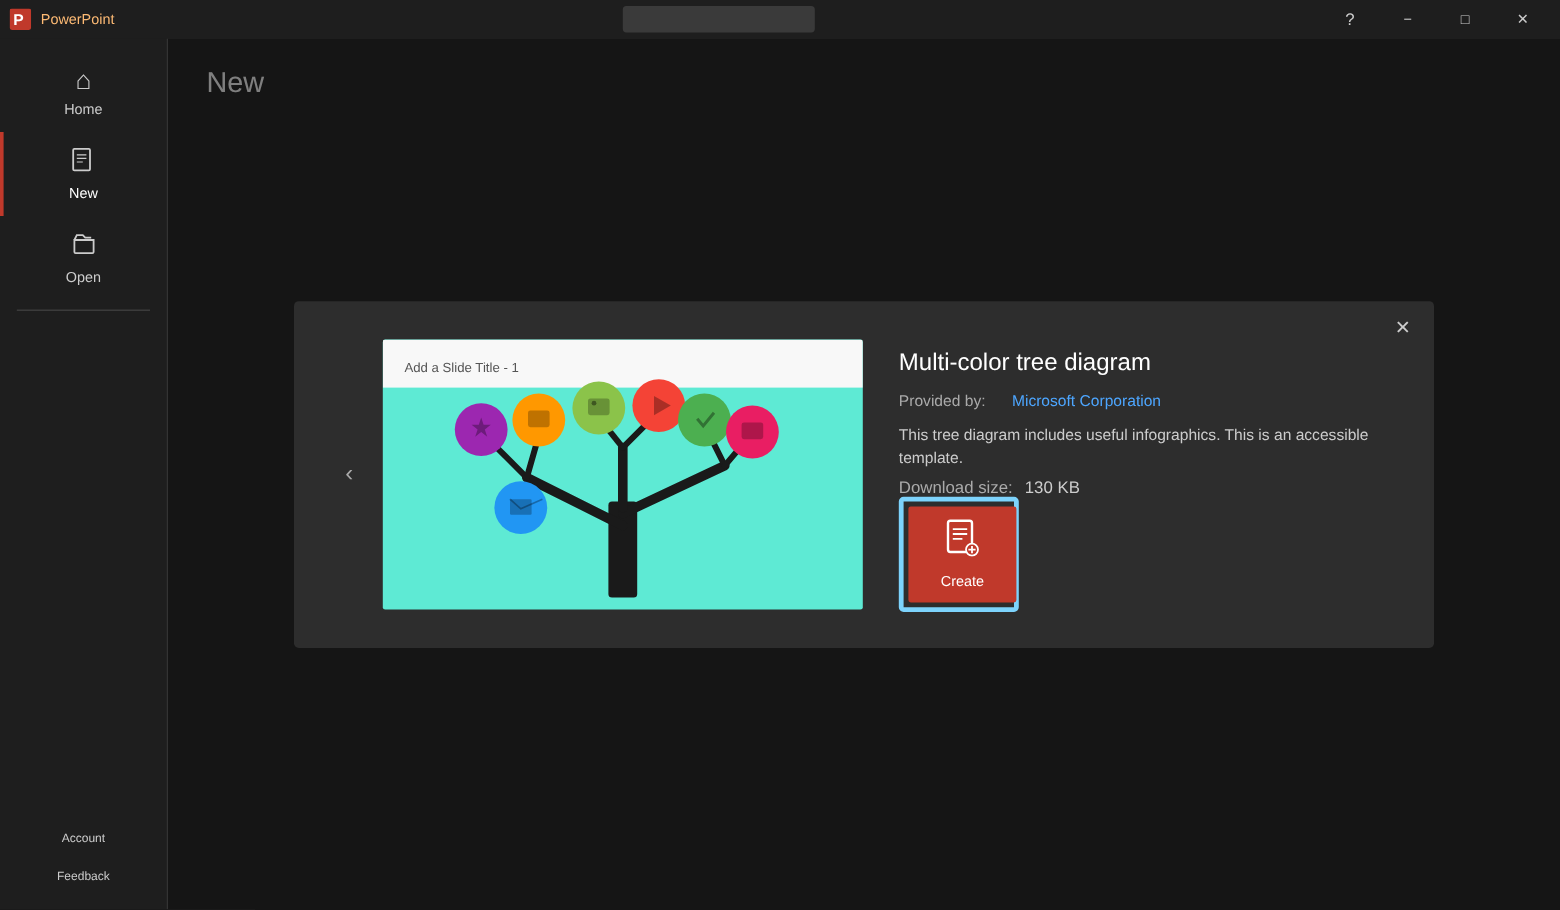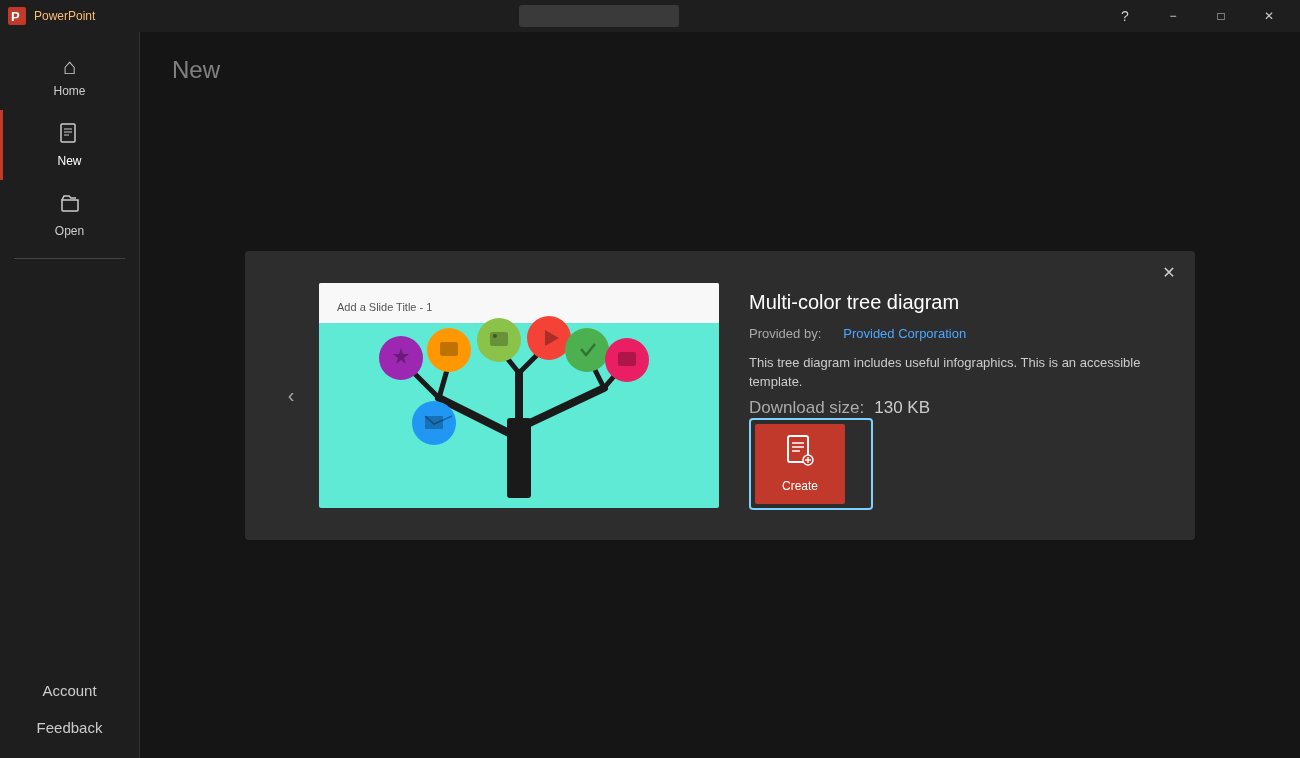--- a/index.html
+++ b/index.html
@@ -122,21 +122,21 @@
       width: 100%;
       display: flex;
       flex-direction: column;
       align-items: center;
       padding-bottom: 12px;
     }
     .sidebar-bottom-item {
       width: 100%;
       padding: 10px 0;
       text-align: center;
-      font-size: 15px;
+      font-size: 10px;
       color: #ccc;
       cursor: pointer;
     }
 
     
     .content {
       flex: 1;
       background: #2b2b2b;
       padding: 24px 32px;
       position: relative;
@@ -255,35 +255,35 @@
     }
     .provided-by-label { color: #aaa; }
     .provided-by-value { color: #4da6ff; cursor: pointer; }
     .template-desc {
       font-size: 13px;
       color: #ccc;
       line-height: 1.5;
       margin-bottom: 6px;
     }
     .download-size {
-      font-size: 17px;
+      font-size: 14px;
       color: #aaa;
       display: flex;
       gap: 10px;
     }
     .download-label { color: #aaa; }
     .download-value { color: #ccc; }
 
     
     .create-btn-wrapper {
-      border: 2px solid #7dd3fc;
+      border: 4px solid #7dd3fc;
       border-radius: 4px;
       padding: 4px;
       display: inline-block;
-      width: 124px;
+      width: 100px;
     }
     .create-btn {
       background: #c0392b;
       border: none;
       border-radius: 2px;
       width: 90px;
       height: 80px;
       display: flex;
       flex-direction: column;
       align-items: center;
@@ -426,21 +426,21 @@
 
                 <rect x="269" y="44" width="18" height="14" rx="2" fill="rgba(0,0,0,0.25)"></rect>
               </svg>
             </div>
           </div>
 
           <div class="template-info">
             <div class="template-name">Multi-color tree diagram</div>
             <div class="provided-by">
               <span class="provided-by-label">Provided by:</span>
-              <span class="provided-by-value">Provided Corporation</span>
+              <span class="provided-by-value">Microsoft Corporation</span>
             </div>
             <div class="template-desc">This tree diagram includes useful infographics. This is an accessible template.</div>
             <div class="download-size">
               <span class="download-label">Download size:</span>
               <span class="download-value">130 KB</span>
             </div>
             <div class="create-btn-wrapper">
               <button class="create-btn">
                 <span class="create-btn-icon">
                   <svg width="28" height="32" viewBox="0 0 28 32" fill="none">

